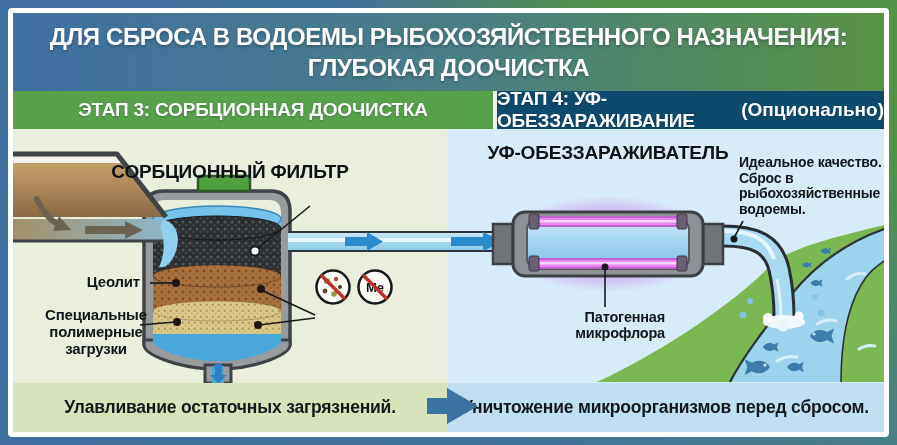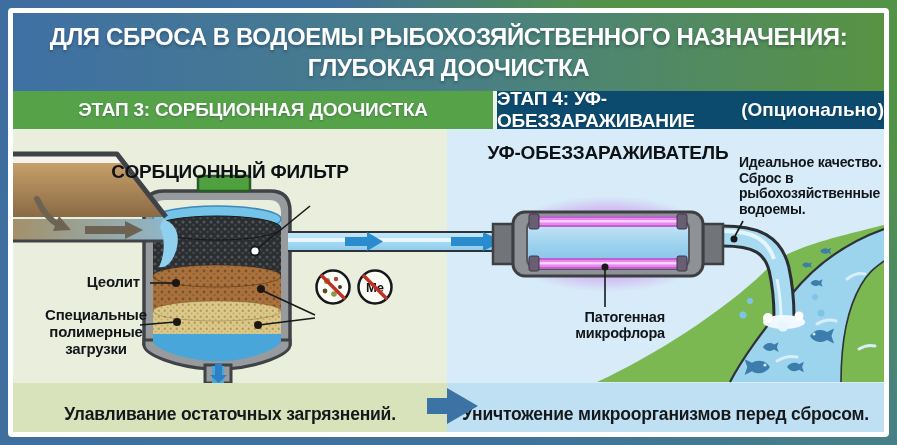--- a/index.html
+++ b/index.html
@@ -23,21 +23,21 @@
   .hdr-note  { font-weight:bold; font-size:19px; letter-spacing:0; }
   .body-row { display:flex; height:254px; position:relative; }
   .panel { position:relative; height:254px; }
   .panel-left  { width:434px; background:#e9efdc; }
   .panel-right { flex:1; background:#d7ecf8; }
   .panel svg.diagram { position:absolute; left:0; top:0; }
   .pheading { position:absolute; color:#0f1215; font-weight:bold; font-size:19px;
               letter-spacing:-0.2px; text-align:center; z-index:3; }
   .lab { position:absolute; color:#121519; font-weight:bold; font-size:15px;
          line-height:1.12; letter-spacing:-0.2px; z-index:3; }
-  .captions { display:flex; height:63px; }
+  .captions { display:flex; height:49px; }
   .cap { display:flex; align-items:center; justify-content:center;
          font-weight:bold; font-size:17.5px; color:#15181b; letter-spacing:-0.2px; }
   .cap-left  { width:434px; background:#d8e3bc; }
   .cap-right { flex:1; background:#bfdff2; }
   .transfer { position:absolute; left:414px; top:259px; z-index:4; }
 </style>
 </head>
 <body>
 
 <div class="stage">

